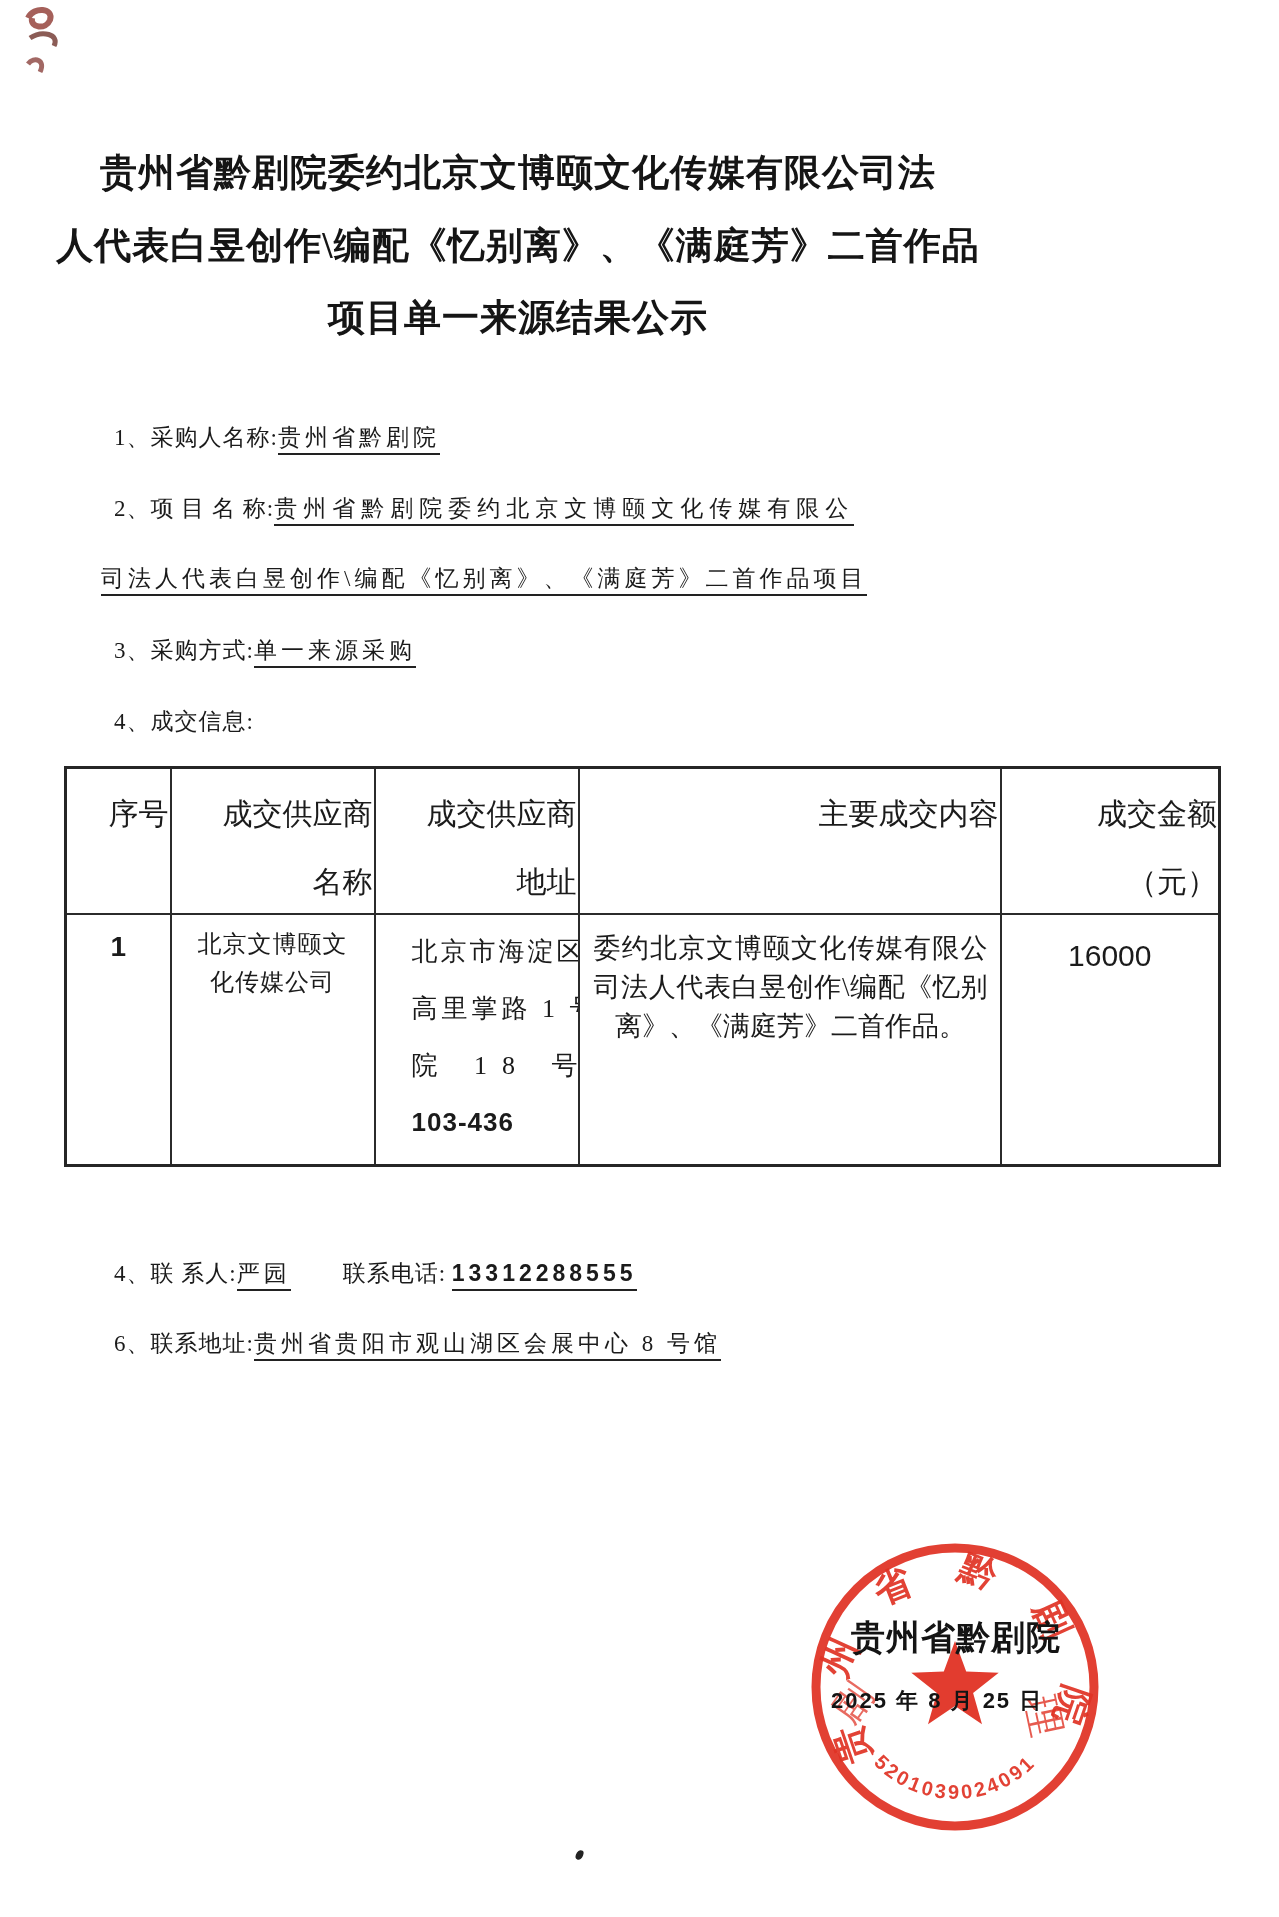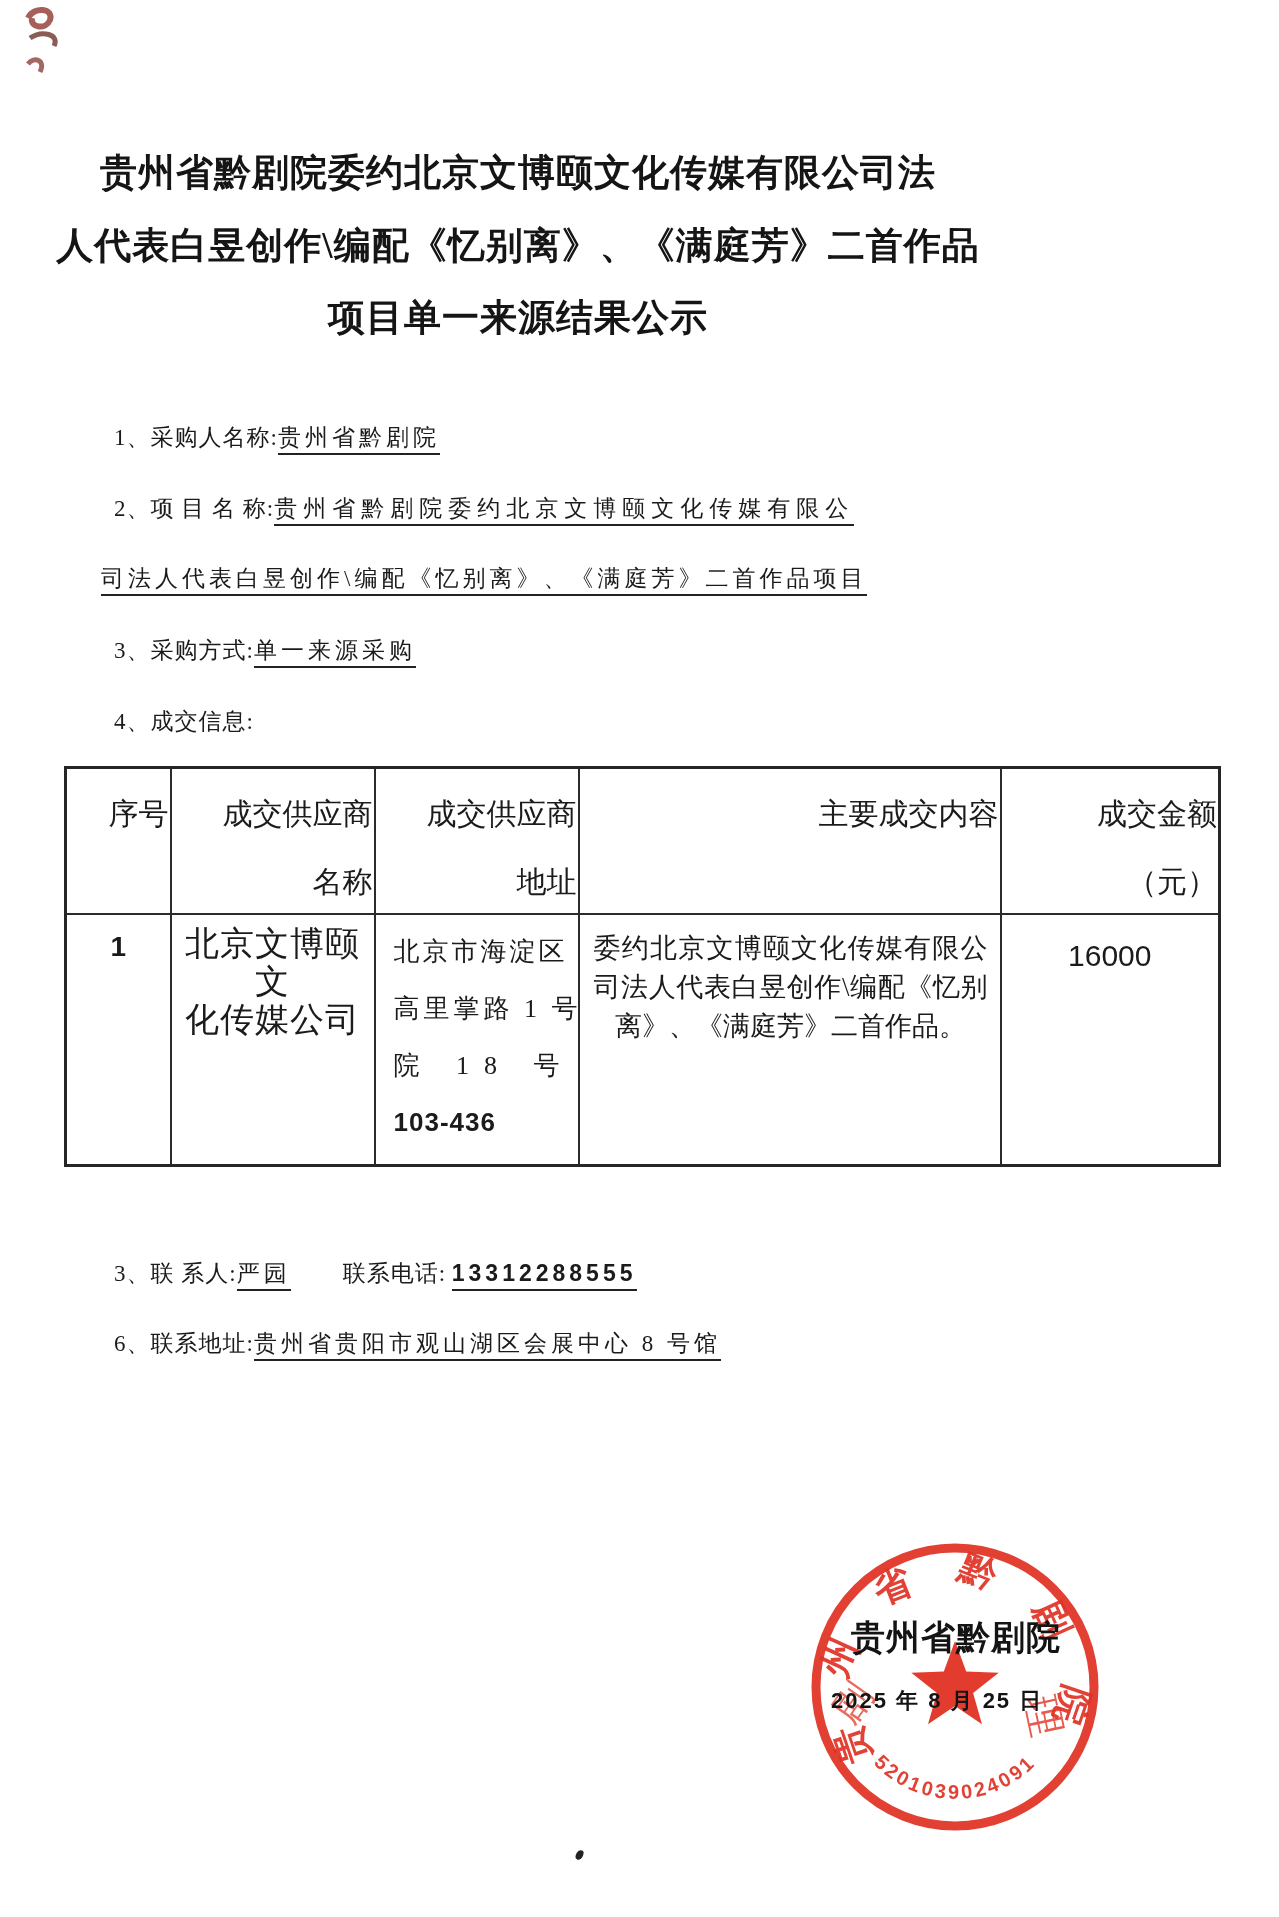--- a/index.html
+++ b/index.html
@@ -58,22 +58,22 @@
   .deal-table td{
     border:2px solid #2b2b2b;
     vertical-align:top;overflow:hidden;
   }
   .deal-table{border:3px solid #262626;}
   .hrow{height:146px;}
   .brow{height:251px;}
   .hcell{text-align:right;padding-top:30px;line-height:30px;}
   .hcell .l2{margin-top:38px;}
   .cell-no{text-align:center;padding-top:16px;font-weight:700;font-size:28px;}
-  .cell-supplier{text-align:center;padding-top:10px;font-size:34px;line-height:38px;letter-spacing:1px;}
-  .cell-addr{padding:8px 16px 0 18px;font-size:26px;line-height:57px;white-space:nowrap;}
+  .cell-supplier{text-align:center;padding-top:10px;font-size:24px;line-height:38px;letter-spacing:1px;}
+  .cell-addr{padding:8px 16px 0 36px;font-size:26px;line-height:57px;white-space:nowrap;}
   .addr-l1{letter-spacing:3px;}
   .addr-l2{letter-spacing:4px;}
   .addr-l3{letter-spacing:15px;}
   .addr-l4{font-family:"Liberation Sans","DejaVu Sans",sans-serif;font-weight:700;letter-spacing:1px;}
   .cell-content{padding:14px 12px 0 14px;font-size:27px;line-height:39px;
     text-align:justify;text-align-last:center;}
   .cell-amount{text-align:center;padding-top:24px;font-size:30px;}
 
   
   .stamp{position:absolute;left:805px;top:1537px;width:300px;height:300px;}
@@ -171,21 +171,21 @@
         <div class="addr-l3">院 18 号 楼</div>
         <div class="addr-l4">103-436</div>
       </td>
       <td class="cell-content">委约北京文博颐文化传媒有限公司法人代表白昱创作\编配《忆别离》、《满庭芳》二首作品。</td>
       <td class="cell-amount num">16000</td>
     </tr>
   </tbody>
     </table>
 
   <div class="para p5">
-    <span class="label">3、联 系人:</span><span class="value">严园</span><span class="gap"></span><span class="label">联系电话:</span>&nbsp;<span class="value phone">13312288555</span>
+    <span class="label">4、联 系人:</span><span class="value">严园</span><span class="gap"></span><span class="label">联系电话:</span>&nbsp;<span class="value phone">13312288555</span>
   </div>
 
   <div class="para p6">
     <span class="label">6、联系地址:</span><span class="value">贵州省贵阳市观山湖区会展中心 8 号馆</span>
   </div>
 
   <div class="stamp">
     <svg width="300" height="300" viewBox="0 0 300 300">
       <defs>
         <path id="arcTop" d="M 57.3 197.2 A 104 104 0 1 1 242.7 197.2" fill="none"></path>

